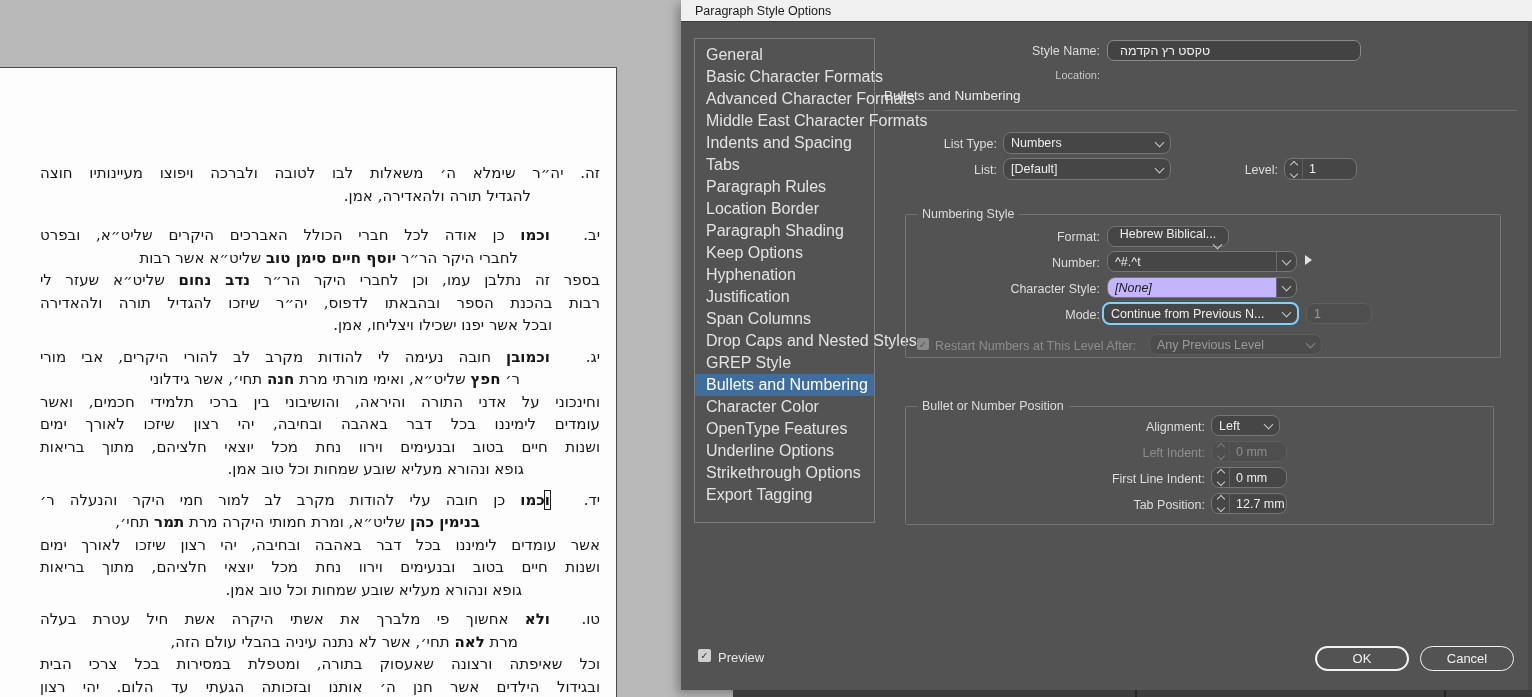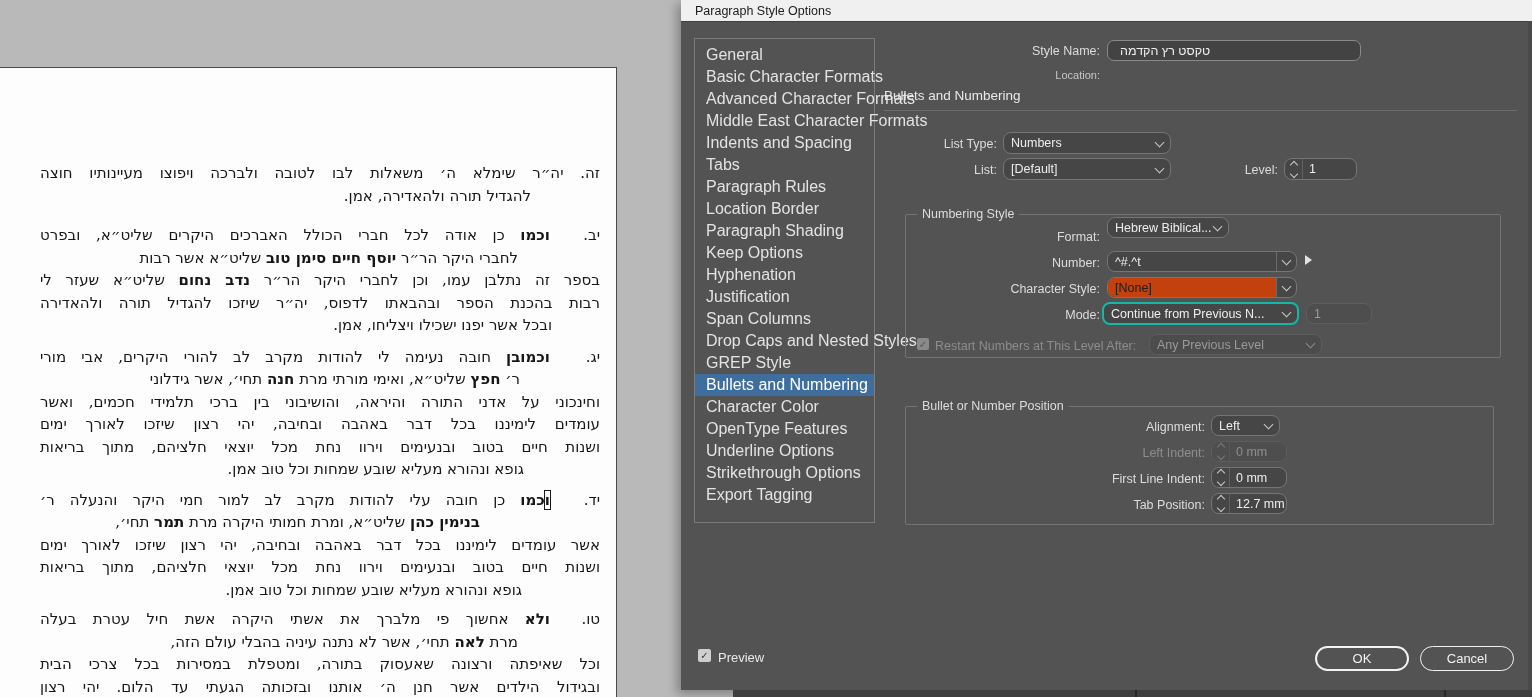--- a/index.html
+++ b/index.html
@@ -29,26 +29,26 @@
            border:1px solid #7b7b7b;padding-top:5px;box-sizing:border-box;}
   .sb-item{height:22px;line-height:22px;padding-left:11px;font-size:16px;color:#e3e3e3;white-space:nowrap;}
   .sb-item.sel{background:#3f6e9e;color:#fff;}
   .hdr{position:absolute;left:203px;top:88px;color:#e9e9e9;font-size:13.5px;}
   .sepline{position:absolute;left:203px;top:110px;width:633px;height:1px;background:#6d6d6d;}
   .dd,.combo,.spinbox,.numbox,.input{position:absolute;box-sizing:border-box;border-radius:8px;font-size:12.5px;}
   .dd{background:#464646;border:1px solid #757575;color:#ededed;display:flex;align-items:center;
       padding:0 7px;white-space:nowrap;}
   .chev{width:6px;height:6px;border-right:1.6px solid #c9c9c9;border-bottom:1.6px solid #c9c9c9;
         transform:rotate(45deg);margin-left:auto;margin-bottom:2px;flex:none;}
-  .dd.focus{border:2px solid #14b8a6;}
+  .dd.focus{border:2px solid #7dd3fc;}
   .dd.dis{border-color:#5c5c5c;color:#9a9a9a;background:#4c4c4c;}
   .dd.dis .chev{border-color:#8a8a8a;}
   .combo{border:1px solid #757575;display:flex;overflow:hidden;background:#464646;}
   .combo .val{flex:1;display:flex;align-items:center;padding:0 7px;color:#ededed;white-space:nowrap;}
-  .combo .val.lit{background:#c2410c;color:#1d1d1d;}
+  .combo .val.lit{background:#c4b5fd;color:#1d1d1d;font-style:italic;}
   .combo .btn2{width:19px;display:flex;align-items:center;justify-content:center;border-left:1px solid #6a6a6a;}
   .combo .btn2 .chev{margin:0 0 2px 0;}
   .spinbox{background:#464646;border:1px solid #757575;color:#ededed;display:flex;align-items:center;}
   .spinctl{width:17px;align-self:stretch;display:flex;flex-direction:column;align-items:center;
            justify-content:center;gap:3px;border-right:1px solid #606060;}
   .sup{width:5px;height:5px;border-left:1.5px solid #c9c9c9;border-top:1.5px solid #c9c9c9;transform:rotate(45deg);}
   .sdn{width:5px;height:5px;border-right:1.5px solid #c9c9c9;border-bottom:1.5px solid #c9c9c9;transform:rotate(45deg);}
   .sval{padding-left:6px;}
   .spinbox.dis{border-color:#5c5c5c;color:#8d8d8d;background:#4e4e4e;}
   .spinbox.dis .sup,.spinbox.dis .sdn{border-color:#7a7a7a;}
@@ -171,21 +171,21 @@
           <span class="sup"></span>
           <span class="sdn"></span>
         </span>
       <span class="sval">1</span>
     </div>
 
     <div class="grp" style="left:224px;top:214px;width:587px;height:142px;padding-left:7px;">
       <span class="grp-label">Numbering Style</span>
     </div>
     <span class="lbl" style="right:432px;top:230px;">Format:</span>
-    <div class="dd" style="left:426px;top:217px;width:122px;height:21px;">
+    <div class="dd" style="left:426px;top:226px;width:122px;height:21px;flex-direction:column;">
       <span>Hebrew Biblical...</span>
       <span class="chev"></span>
     </div>
 
     <span class="lbl" style="right:432px;top:256px;">Number:</span>
     <div class="combo" style="left:426px;top:251px;width:190px;height:21px;">
       <span class="val">^#.^t</span>
       <span class="btn2">
           <span class="chev"></span>
         </span>

